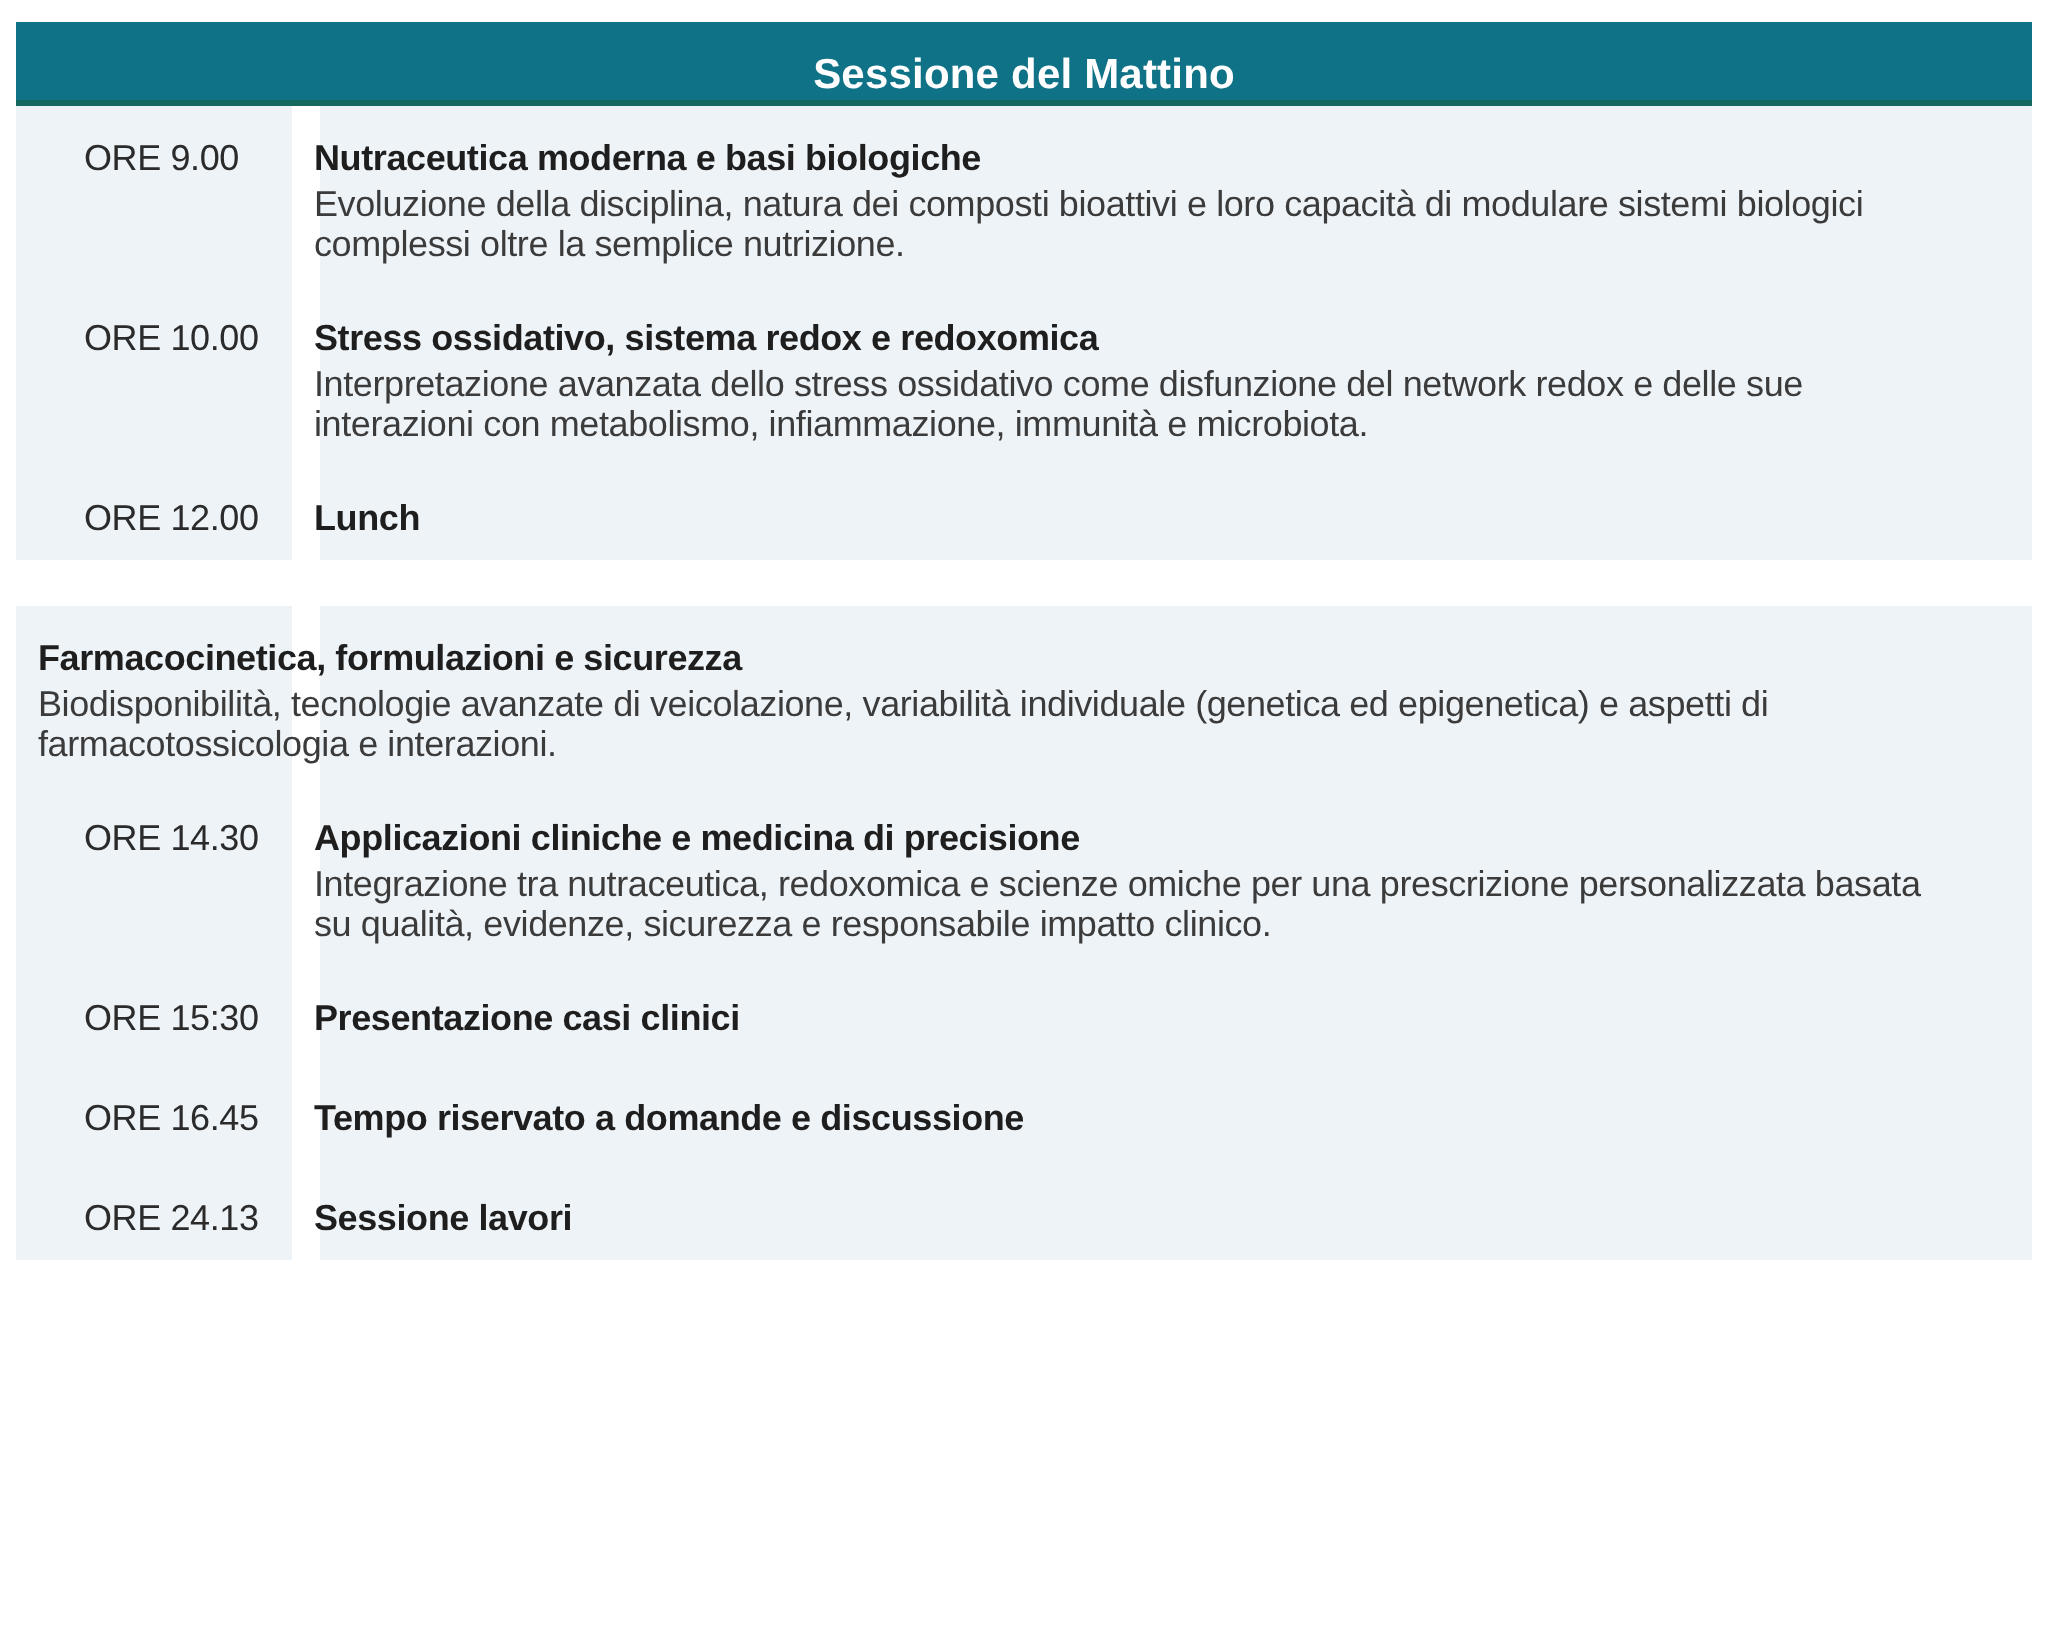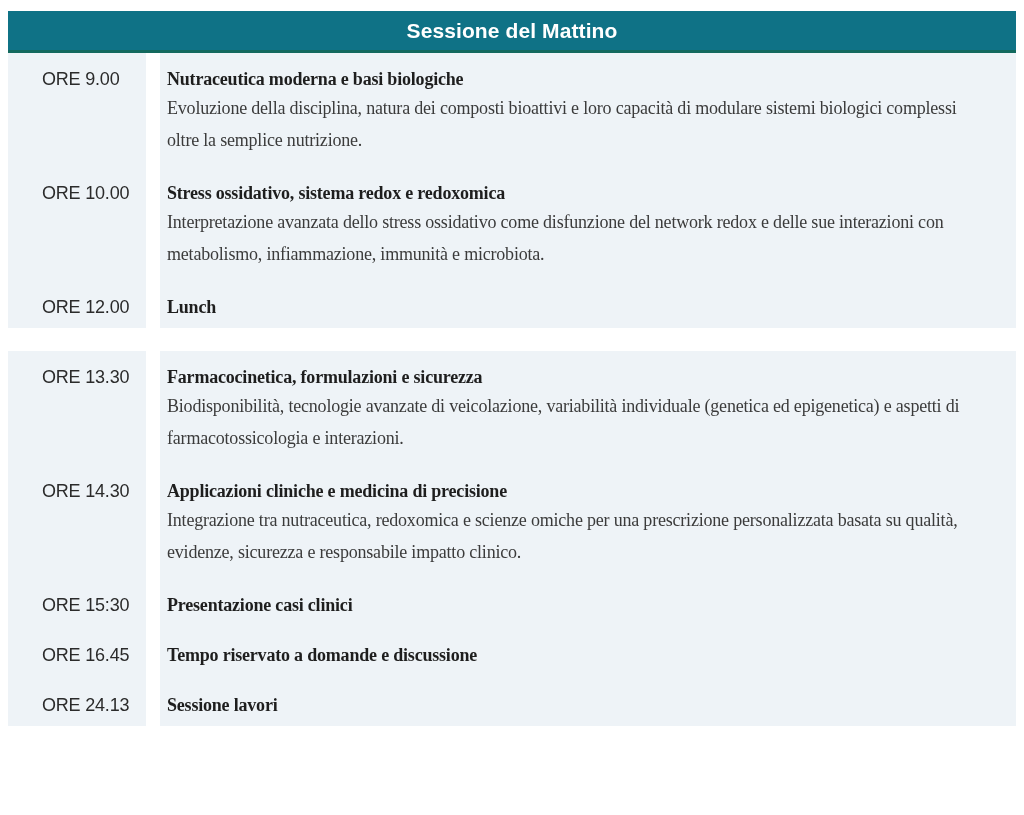--- a/index.html
+++ b/index.html
@@ -11,21 +11,21 @@
     font-family:"Liberation Sans","DejaVu Sans",sans-serif;
     letter-spacing:-0.2px;
     overflow:hidden;
   }
   .session { margin-bottom:23px; }
   .session:last-child { margin-bottom:0; }
   .session-header {
     height:42px;
     background:#0f7286;
     border-bottom:3px solid #13695e;
-    display:flex; align-items:center; justify-content:center;
+    display:flex; align-items:flex-end; justify-content:center;
   }
   .session-header .session-title {
     color:#ffffff;
     font-size:21px;
     font-weight:bold;
     letter-spacing:0.1px;
   }
   .session-body {
     position:relative;
     background:#eef3f7;
@@ -46,34 +46,33 @@
     flex:0 0 138px;
     width:138px;
     padding-left:34px;
     font-size:18px;
     line-height:26px;
     color:#2b2b2b;
     white-space:nowrap;
   }
   .content-cell {
     flex:1;
-    margin-left:14px;
+    margin-left:4px;
     padding-left:7px;
     padding-right:34px;
-    font-family:Liberation Serif, serif;
   }
   .item-title {
     font-size:18px;
     line-height:26px;
     font-weight:bold;
     color:#1e1e1e;
   }
   .item-desc {
     font-size:18px;
-    line-height:32px;
+    line-height:20px;
     color:#3b3b3b;
   }
   .item-desc:empty { display:none; }
 </style>
 </head>
 <body>
 
 <div class="page">
 
   <section class="session">
@@ -109,21 +108,20 @@
       </div>
 
     </div>
   </section>
 
   <section class="session">
     <div class="session-body">
       <div class="col-divider"></div>
 
       <div class="row">
-        <div class="time-cell">ORE 13.30</div>
         <div class="content-cell">
           <div class="item-title">Farmacocinetica, formulazioni e sicurezza</div>
           <div class="item-desc">Biodisponibilità, tecnologie avanzate di veicolazione, variabilità individuale (genetica ed epigenetica) e aspetti di farmacotossicologia e interazioni.</div>
         </div>
       </div>
 
       <div class="row">
         <div class="time-cell">ORE 14.30</div>
         <div class="content-cell">
           <div class="item-title">Applicazioni cliniche e medicina di precisione</div>

